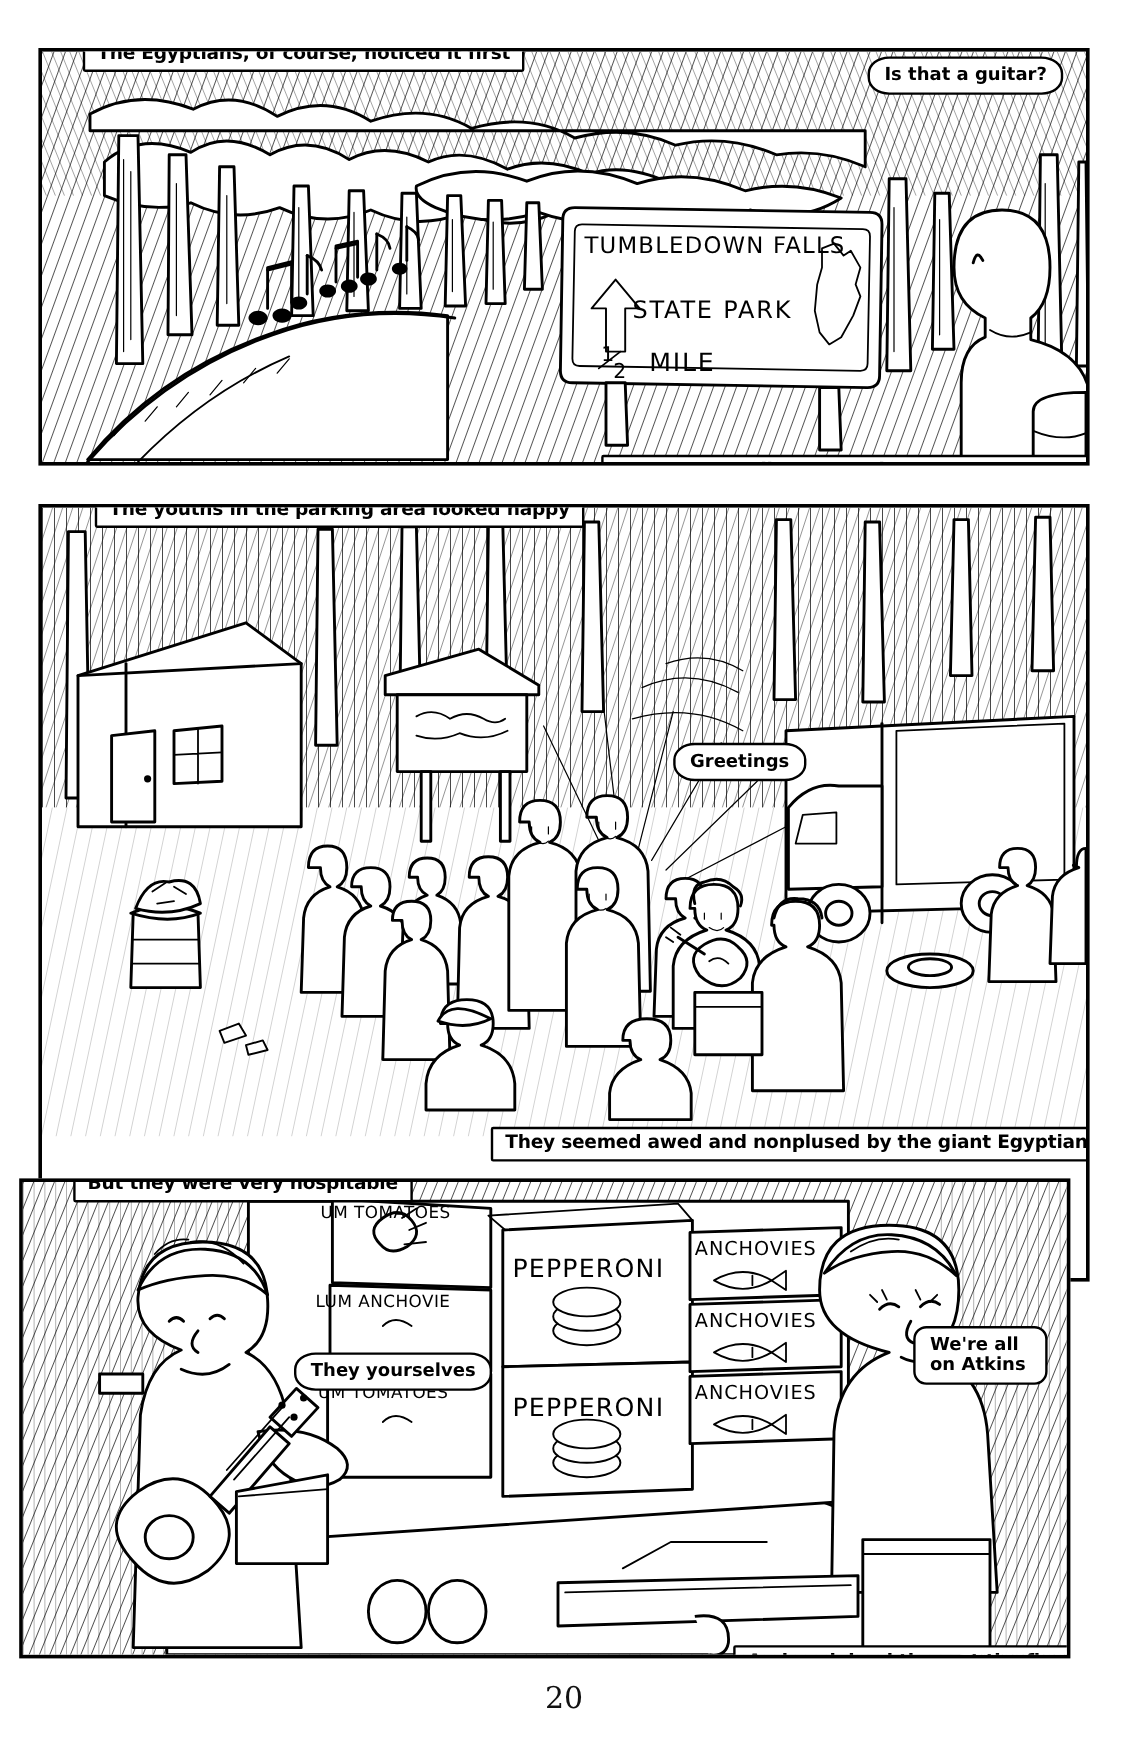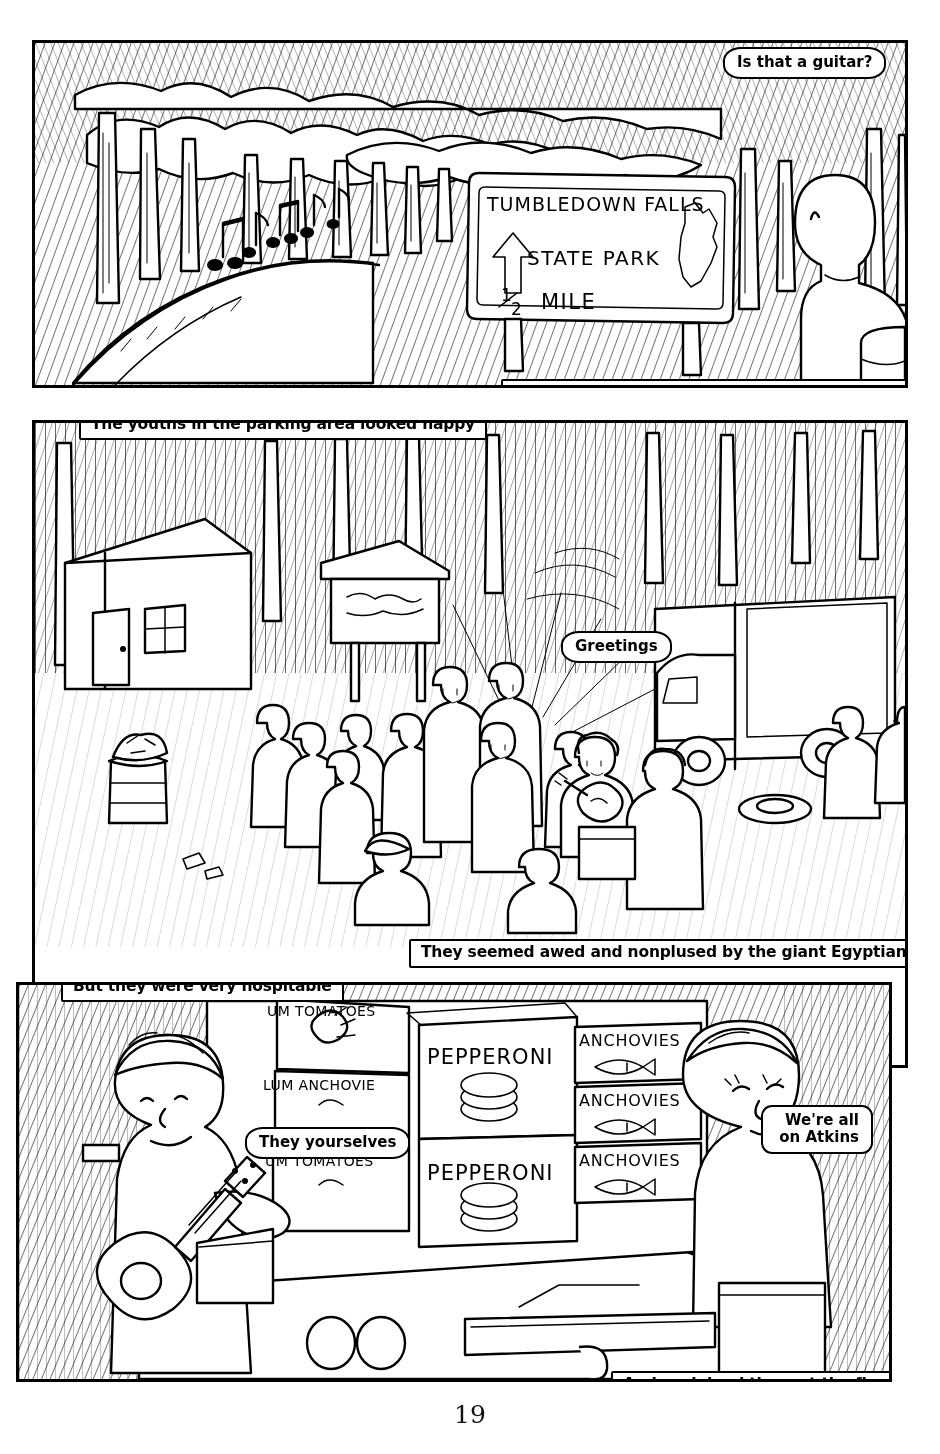--- a/index.html
+++ b/index.html
@@ -53,21 +53,21 @@
   
   .balloon {
     position: absolute;
     border: 2.5px solid #000;
     background: #fff;
     border-radius: 18px/14px;
     padding: 5px 12px 6px 12px;
     font-family: "DejaVu Sans", sans-serif;
     font-size: 15px;
     font-weight: 600;
-    text-align: right;
+    text-align: left;
     line-height: 1.12;
     z-index: 45;
   }
 
   
   #page-number {
     position: absolute;
     left: 0; right: 0;
     top: 1400px;
     text-align: center;
@@ -185,20 +185,21 @@
           <path class="ink-thin" d="M790,232 q16,10 34,2"></path>
         </g>
 
         <g>
           <path class="fillwhite" d="M826,300 q0,-16 44,-16 l0,58 l-44,0 z"></path>
           <path class="ink-thin" d="M826,316 q24,10 44,2"></path>
         </g>
       </svg>
     </div>
 
+    <div class="caption" style="left:34px; top:-12px;">The Egyptians, of course, noticed it first</div>
 
     <div class="balloon" style="left:688px; top:4px;">Is that a guitar?</div>
 
     <div class="caption" style="left:466px; top:336px;">But soon we all saw the glow, and heard the music</div>
   </div>
 
   <div class="panel" id="panel-2">
     <div class="panel-inner">
       <svg width="870" height="524" viewBox="0 0 870 524">
         <defs>
@@ -334,21 +335,21 @@
           <path d="M408,266 l0,6 M422,266 l0,6 M412,278 q6,4 10,0"></path>
           <path d="M464,262 l0,6 M478,262 l0,6 M468,274 q6,4 10,0"></path>
           <path d="M456,322 l0,5 M470,322 l0,5 M460,334 q6,3 10,0"></path>
           <path d="M552,338 l0,5 M566,338 l0,5 M556,350 q7,5 12,0"></path>
         </g>
       </svg>
     </div>
 
     <div class="caption" style="left:44px; top:-12px;">The youths in the parking area looked happy</div>
 
-    <div class="balloon" style="left:526px; top:208px;">Greetings</div>
+    <div class="balloon" style="left:526px; top:196px;">Greetings</div>
 
     <div class="caption" style="left:374px; top:516px;">They seemed awed and nonplused by the giant Egyptians</div>
   </div>
 
   <div class="panel" id="panel-3">
     <div class="panel-inner">
       <svg width="870" height="394" viewBox="0 0 870 394">
         <defs>
           <pattern id="p3diag" width="8" height="8" patternUnits="userSpaceOnUse" patternTransform="rotate(22)">
             <path d="M0,0 L0,8" stroke="#000" stroke-width="1.1"></path>
@@ -478,14 +479,14 @@
       <div style="position:absolute; left:408px; top:176px; font-family:'DejaVu Sans',sans-serif; font-size:21px; letter-spacing:1px;">PEPPERONI</div>
 
       <div style="position:absolute; left:560px; top:46px; font-family:'DejaVu Sans',sans-serif; font-size:16px; letter-spacing:0.8px;">ANCHOVIES</div>
       <div style="position:absolute; left:560px; top:106px; font-family:'DejaVu Sans',sans-serif; font-size:16px; letter-spacing:0.8px;">ANCHOVIES</div>
       <div style="position:absolute; left:560px; top:166px; font-family:'DejaVu Sans',sans-serif; font-size:16px; letter-spacing:0.8px;">ANCHOVIES</div>
     </div>
 
     <div class="caption" style="left:592px; top:386px;">And we joined them at the fire</div>
   </div>
 
-  <div id="page-number">19</div>
+  <div id="page-number">20</div>
 </div>
 
 </body></html>

